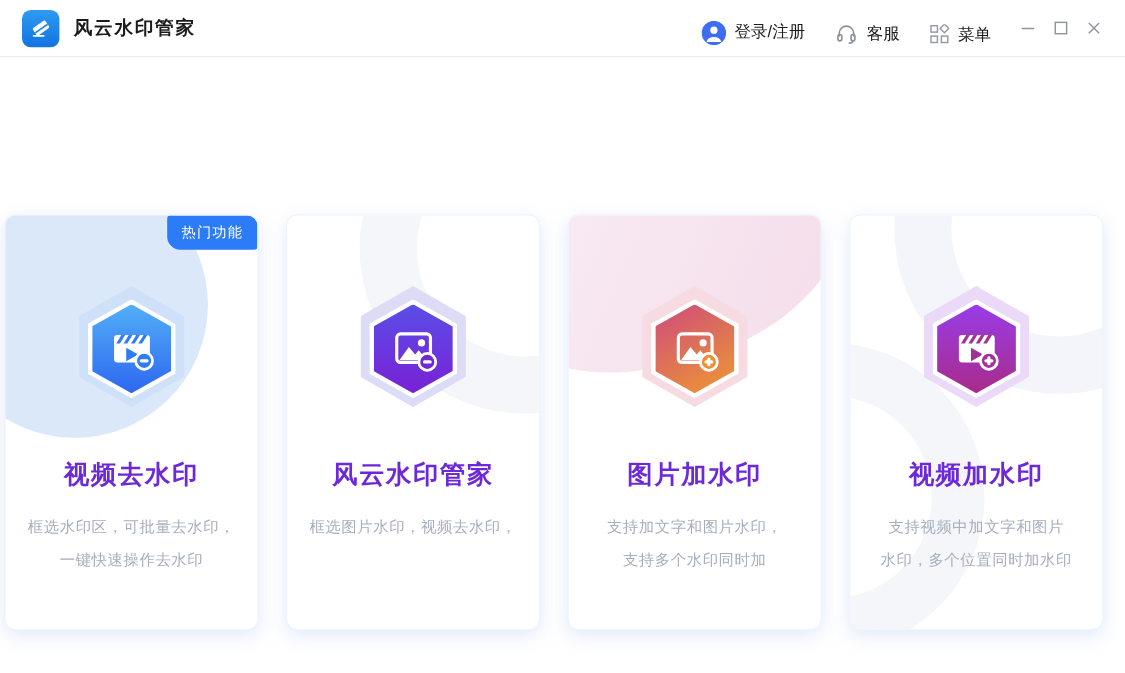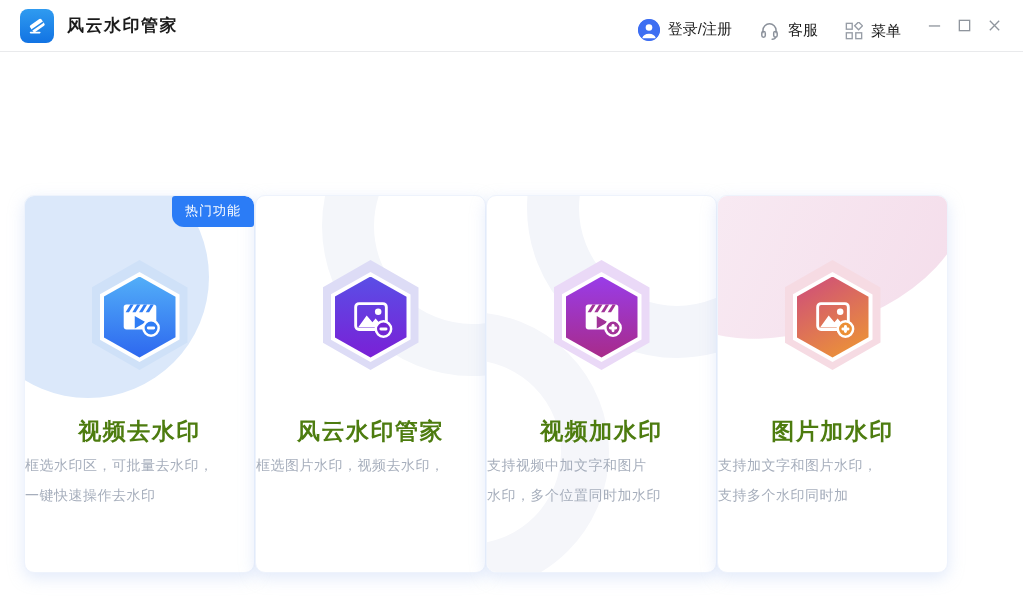--- a/index.html
+++ b/index.html
@@ -23,21 +23,21 @@
   .tb-right { margin-left:auto; display:flex; align-items:flex-end; }
   .tb-item { display:flex; align-items:center; gap:8px; font-size:15px; color:#1c1c1c; margin-left:27px; cursor:pointer; }
   .avatar {
     width:22px; height:22px; border-radius:50%; background:#3d6ef2; overflow:hidden;
     display:flex; align-items:center; justify-content:center; flex:none;
   }
   .win-controls { display:flex; align-items:center; margin-left:18px; }
   .win-btn { width:30px; height:30px; display:flex; align-items:center; justify-content:center; cursor:pointer; }
 
   
-  .cards { display:flex; padding:0 24px; margin-top:143px; }
+  .cards { display:flex; gap:25px; padding:0 4px; margin-top:143px; }
   .card {
     position:relative; width:231px; height:378px; background:#fff;
     border:1px solid #eef3fc; border-radius:10px; overflow:hidden;
     box-shadow:0 5px 16px rgba(173,196,240,.35); cursor:pointer; flex:none;
   }
   .deco { position:absolute; pointer-events:none; }
   .deco-circle-blue { width:242px; height:242px; left:-58px; top:-40px; border-radius:50%; background:#dbe8fa; }
   .deco-ring { border-radius:50%; background:transparent; }
   .ring-a { width:300px; height:300px; border:52px solid #f3f5fa; left:40px; top:-138px; }
   .ring-b { width:300px; height:300px; border:52px solid #f4f6fa; left:66px; top:-120px; }
@@ -60,24 +60,24 @@
   .hex-white { width:80px; height:90px; left:15px; top:12px; background:#ffffff; }
   .hex-grad { width:72px; height:81px; left:19px; top:16.5px; display:flex; align-items:center; justify-content:center; }
 
   .c0 .hex-halo { background:#cfe1f8; } .c0 .hex-grad { background:linear-gradient(180deg,#52aef8,#2d67ef); }
   .c1 .hex-halo { background:#dddcf6; } .c1 .hex-grad { background:linear-gradient(180deg,#5a4ee6,#7a20d6); }
   .c2 .hex-halo { background:#ead9f7; } .c2 .hex-grad { background:linear-gradient(180deg,#993ce8,#a82b89); }
   .c3 .hex-halo { background:#f6dbe3; } .c3 .hex-grad { background:linear-gradient(150deg,#cd4b7d,#ef9a30); }
 
   .card-title {
     margin-top:44px; text-align:center; font-size:23px; font-weight:700;
-    color:#4d7c0f; letter-spacing:1.5px; position:relative; z-index:2;
+    color:#6d28d9; letter-spacing:1.5px; position:relative; z-index:2;
   }
   .card-desc {
-    margin-top:3px; font-size:14px; color:#a6aebc;
+    margin-top:17px; text-align:center; font-size:14px; color:#a6aebc;
     line-height:30px; position:relative; z-index:2; letter-spacing:.5px;
   }
 </style>
 </head>
 <body>
 
 <div class="titlebar">
   <div class="logo">
     <span style="display:flex;">
       <svg width="22" height="22" viewBox="0 0 24 24">
@@ -191,20 +191,43 @@
           <rect x="32.8" y="35" width="8.4" height="3" rx="1.5" fill="#ffffff"></rect>
         </svg>
       </div>
     </div>
     <div class="card-title">风云水印管家</div>
     <div class="card-desc">
       <div>框选图片水印，视频去水印，</div>
     </div>
   </div>
 
+  <div class="card c3">
+    <div class="deco deco-blob-pink"></div>
+    <div class="hex-wrap">
+      <div class="hex hex-halo"></div>
+      <div class="hex hex-white"></div>
+      <div class="hex hex-grad">
+        <svg width="46" height="46" viewBox="0 0 48 48">
+          <rect x="8" y="10" width="32" height="27" rx="3.5" fill="none" stroke="#ffffff" stroke-width="3"></rect>
+          <circle cx="31.5" cy="18.5" r="3.4" fill="#ffffff"></circle>
+          <path d="M10.5 35 L19.5 22.5 L25.5 29.5 L28.8 25.5 L37 35 Z" fill="#ffffff"></path>
+          <circle cx="37" cy="36.5" r="8" fill="#ec8f35" stroke="#ffffff" stroke-width="2.6"></circle>
+          <rect x="32.8" y="35" width="8.4" height="3" rx="1.5" fill="#ffffff"></rect>
+          <rect x="35.5" y="32.3" width="3" height="8.4" rx="1.5" fill="#ffffff"></rect>
+        </svg>
+      </div>
+    </div>
+    <div class="card-title">图片加水印</div>
+    <div class="card-desc">
+      <div>支持加文字和图片水印，</div>
+      <div>支持多个水印同时加</div>
+    </div>
+  </div>
+
   <div class="card c2">
     <div class="deco deco-ring ring-a"></div>
     <div class="deco deco-ring ring-c"></div>
     <div class="hex-wrap">
       <div class="hex hex-halo"></div>
       <div class="hex hex-white"></div>
       <div class="hex hex-grad">
         <svg width="46" height="46" viewBox="0 0 48 48">
           <rect x="7" y="11" width="34" height="26" rx="3" fill="#ffffff"></rect>
           <g fill="#a13398">
@@ -220,36 +243,13 @@
         </svg>
       </div>
     </div>
     <div class="card-title">视频加水印</div>
     <div class="card-desc">
       <div>支持视频中加文字和图片</div>
       <div>水印，多个位置同时加水印</div>
     </div>
   </div>
 
-  <div class="card c3">
-    <div class="deco deco-blob-pink"></div>
-    <div class="hex-wrap">
-      <div class="hex hex-halo"></div>
-      <div class="hex hex-white"></div>
-      <div class="hex hex-grad">
-        <svg width="46" height="46" viewBox="0 0 48 48">
-          <rect x="8" y="10" width="32" height="27" rx="3.5" fill="none" stroke="#ffffff" stroke-width="3"></rect>
-          <circle cx="31.5" cy="18.5" r="3.4" fill="#ffffff"></circle>
-          <path d="M10.5 35 L19.5 22.5 L25.5 29.5 L28.8 25.5 L37 35 Z" fill="#ffffff"></path>
-          <circle cx="37" cy="36.5" r="8" fill="#ec8f35" stroke="#ffffff" stroke-width="2.6"></circle>
-          <rect x="32.8" y="35" width="8.4" height="3" rx="1.5" fill="#ffffff"></rect>
-          <rect x="35.5" y="32.3" width="3" height="8.4" rx="1.5" fill="#ffffff"></rect>
-        </svg>
-      </div>
-    </div>
-    <div class="card-title">图片加水印</div>
-    <div class="card-desc">
-      <div>支持加文字和图片水印，</div>
-      <div>支持多个水印同时加</div>
-    </div>
-  </div>
-
 </div>
 
 </body></html>

